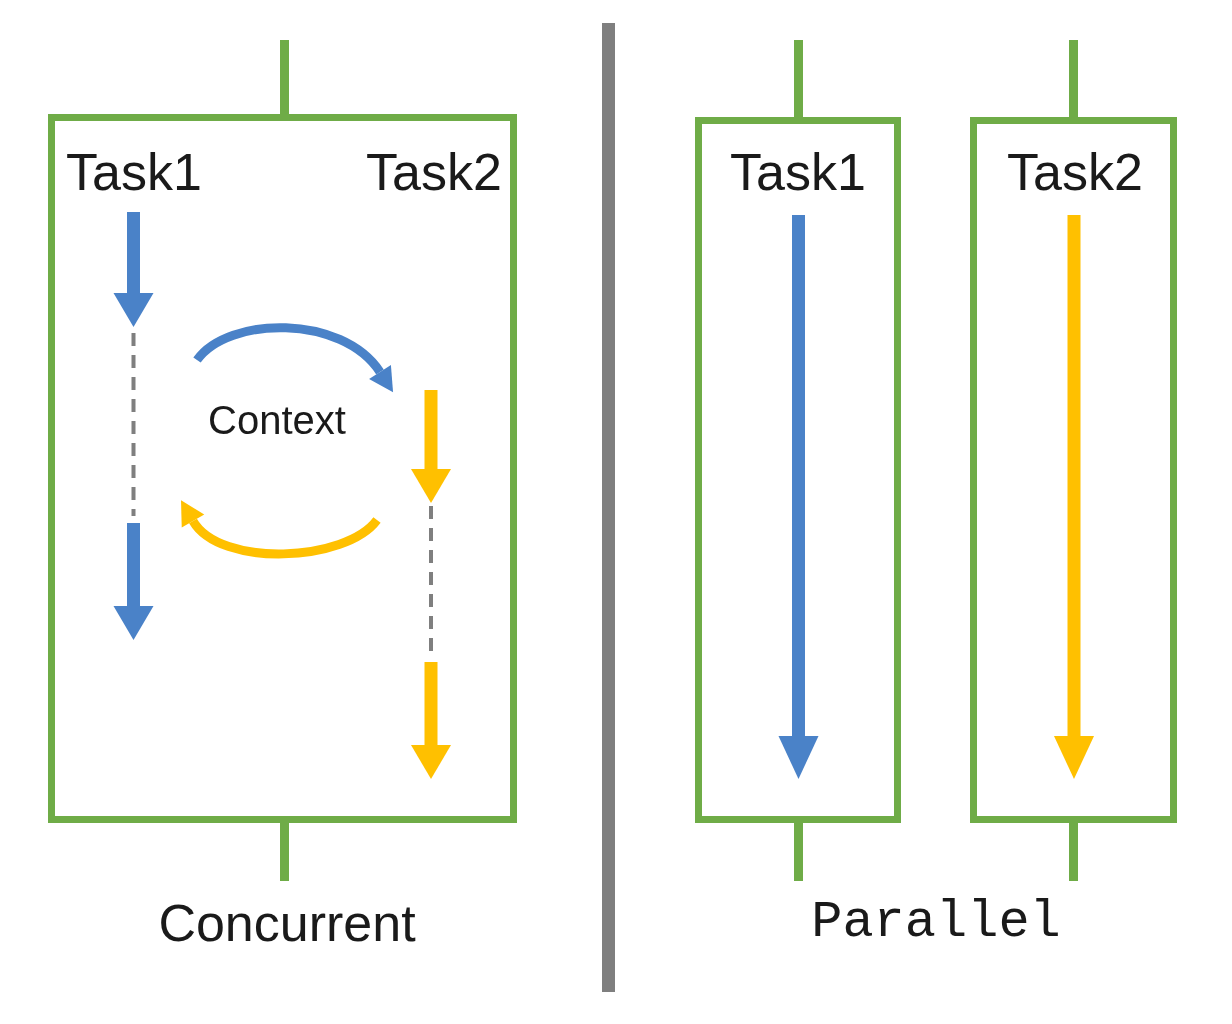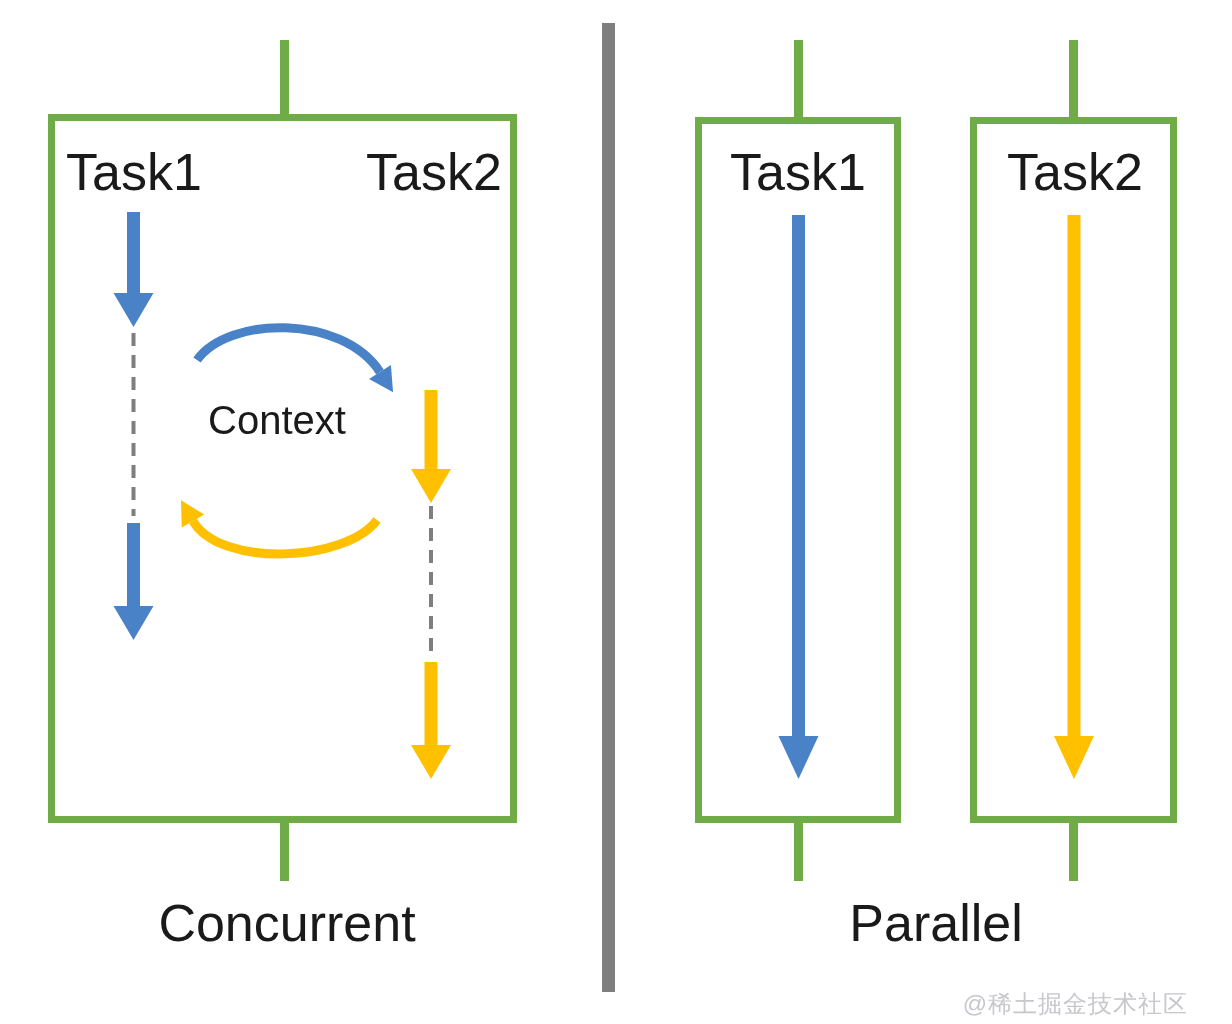--- a/index.html
+++ b/index.html
@@ -53,21 +53,21 @@
   <div class="abs stem" style="left:794px;top:40px;width:9px;height:79px;"></div>
   <div class="abs stem" style="left:1069px;top:40px;width:9px;height:79px;"></div>
   <div class="abs box" style="left:695px;top:117px;width:206px;height:706px;"></div>
   <div class="abs box" style="left:970px;top:117px;width:207px;height:706px;"></div>
   <div class="abs stem" style="left:794px;top:820px;width:9px;height:61px;"></div>
   <div class="abs stem" style="left:1069px;top:820px;width:9px;height:61px;"></div>
 
   <div class="abs lbl task-lbl" style="left:798px;top:142px;">Task1</div>
   <div class="abs lbl task-lbl" style="left:1075px;top:142px;">Task2</div>
 
-  <div class="abs lbl caption" style="left:936px;top:893px;">Parallel</div>
+  <div class="abs lbl caption" style="left:936px;top:893px;font-family:Liberation Mono, monospace;">Parallel</div>
 
   <svg class="abs" style="left:0;top:0;" width="1232" height="1024" viewBox="0 0 1232 1024">
 
     <g transform="translate(133.5,212)">
       <rect class="fill-blue" x="-6.5" y="0" width="13" height="81"></rect>
       <polygon class="fill-blue" points="-20,81 20,81 0,115"></polygon>
     </g>
 
     <line class="dash" x1="133.5" y1="333" x2="133.5" y2="516"></line>
 
@@ -100,15 +100,14 @@
     <g transform="translate(798.5,215)">
       <rect class="fill-blue" x="-6.5" y="0" width="13" height="521"></rect>
       <polygon class="fill-blue" points="-20,521 20,521 0,564"></polygon>
     </g>
     <g transform="translate(1074,215)">
       <rect class="fill-yellow" x="-6.5" y="0" width="13" height="521"></rect>
       <polygon class="fill-yellow" points="-20,521 20,521 0,564"></polygon>
     </g>
   </svg>
 
-  <div class="abs watermark" style="right:4px;bottom:4px;">@稀土掘金技术社区</div>
 
 </div>
 
 </body></html>

